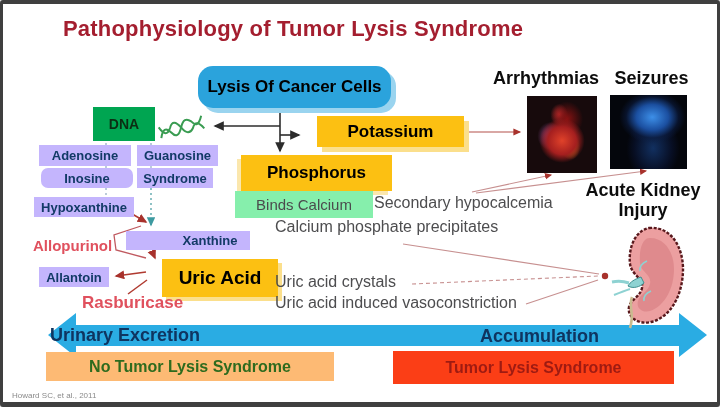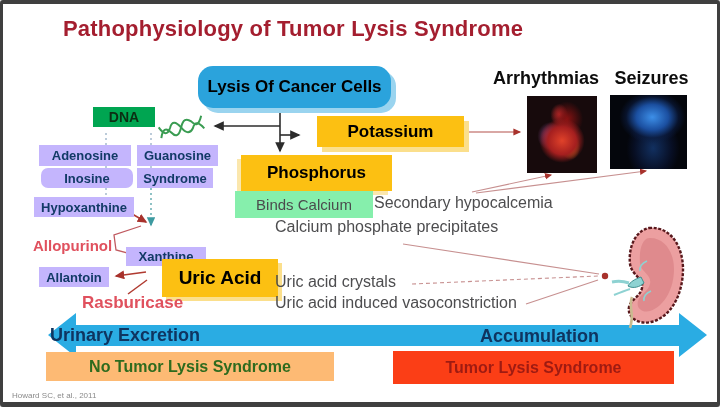--- a/index.html
+++ b/index.html
@@ -8,28 +8,28 @@
   #stage{position:absolute;inset:0;}
   .abs{position:absolute;}
   #title{left:60px;top:12px;font-size:22px;font-weight:bold;color:#A41E2F;letter-spacing:0.2px;}
   .bluebox{background:#2BA3DC;color:#000;font-weight:bold;display:flex;align-items:center;justify-content:center;text-align:center;border-radius:15px;}
   .smallblue{background:#c4b5fd;color:#123A66;font-weight:bold;font-size:13px;display:flex;align-items:center;justify-content:center;text-align:center;}
   .yellowbox{background:#FCC012;color:#000;font-weight:bold;display:flex;align-items:center;justify-content:center;text-align:center;margin-left:12px;}
   #lysis{left:195px;top:62px;width:193px;height:42px;font-size:17px;line-height:1.15;box-shadow:5px 5px 0 #9ad4ef;}
   #potassium{left:302px;top:112px;width:147px;height:31px;font-size:17px;box-shadow:5px 5px 0 #fbdf8c;}
   #phosphorus{left:226px;top:151px;width:151px;height:36px;font-size:17px;box-shadow:-4px 4px 0 #fbe7ad;}
   #binds{left:232px;top:187px;width:138px;height:27px;background:#86efac;color:#4b4b4d;font-size:15px;display:flex;align-items:center;justify-content:center;}
-  #dna{left:90px;top:103px;width:62px;height:20px;background:#00A551;color:#0b2e13;font-weight:bold;font-size:14px;display:flex;align-items:center;justify-content:center;}
+  #dna{left:90px;top:103px;width:62px;height:34px;background:#00A551;color:#0b2e13;font-weight:bold;font-size:14px;display:flex;align-items:center;justify-content:center;}
   #uric{left:147px;top:255px;width:116px;height:38px;font-size:19px;box-shadow:4px 4px 0 #fbdf8c;}
   .pp0{left:36px;top:141px;width:92px;height:21px;}
   .pp1{left:134px;top:141px;width:81px;height:21px;}
   .pp2{left:38px;top:164px;width:92px;height:20px;border-radius:7px;}
   .pp3{left:134px;top:164px;width:76px;height:20px;}
   .pp4{left:31px;top:193px;width:100px;height:20px;}
-  .pp5{left:123px;top:243px;width:80px;height:19px;}
+  .pp5{left:123px;top:227px;width:80px;height:19px;padding-left:44px;}
   .pp6{left:36px;top:263px;width:70px;height:20px;}
   .drug{color:#E0515E;font-weight:bold;}
   #allopurinol{left:30px;top:233px;font-size:15px;}
   #rasburicase{left:79px;top:289px;font-size:17px;}
   .note{color:#4d4d4f;font-size:16px;}
   #note-hypocal{left:371px;top:190px;}
   #note-caphos{left:272px;top:214px;}
   #note-crystals{left:272px;top:269px;}
   #note-vaso{left:272px;top:290px;}
   .complabel{font-weight:bold;color:#0d0d0d;font-size:18px;text-align:center;line-height:1.1;}
@@ -140,20 +140,21 @@
   <div class="abs drug" id="allopurinol">Allopurinol</div>
   <div class="abs drug" id="rasburicase">Rasburicase</div>
 
   <div class="abs note" id="note-hypocal">Secondary hypocalcemia</div>
   <div class="abs note" id="note-caphos">Calcium phosphate precipitates</div>
   <div class="abs note" id="note-crystals">Uric acid crystals</div>
   <div class="abs note" id="note-vaso">Uric acid induced vasoconstriction</div>
 
   <div class="abs complabel" id="arrhythmias">Arrhythmias</div>
   <div class="abs complabel" id="seizures">Seizures</div>
+  <div class="abs complabel" id="aki">Acute Kidney Injury</div>
 
   <div class="abs" id="heart-img"></div>
   <div class="abs" id="brain-img"></div>
 
   <div class="abs" id="kidney">
     <svg width="92" height="104" viewBox="0 0 92 104">
       <path d="M50,3 C72,1 84,22 84,44 C84,68 73,92 52,97 C39,100 28,92 30,82 C32,74 41,72 43,63 C45,53 33,51 31,39 C29,20 38,5 50,3 Z" fill="#EC9FA0" stroke="#58181c" stroke-width="2.4" stroke-dasharray="3 1.6"></path>
       <path d="M50,13 C66,12 75,28 75,44 C75,63 66,81 51,86 C43,88 37,83 39,76 C41,69 49,67 51,59 C53,49 42,48 41,38 C40,25 43,14 50,13 Z" fill="#D87F83" opacity="0.65"></path>
       <path d="M42,52 C36,54 31,57 29,61 C34,64 41,62 45,58 Z" fill="#8ED2D2" stroke="#3E8F8F" stroke-width="1"></path>
       <path d="M30,58 C24,56 18,56 13,57" stroke="#8ED2D2" stroke-width="3" fill="none"></path>

